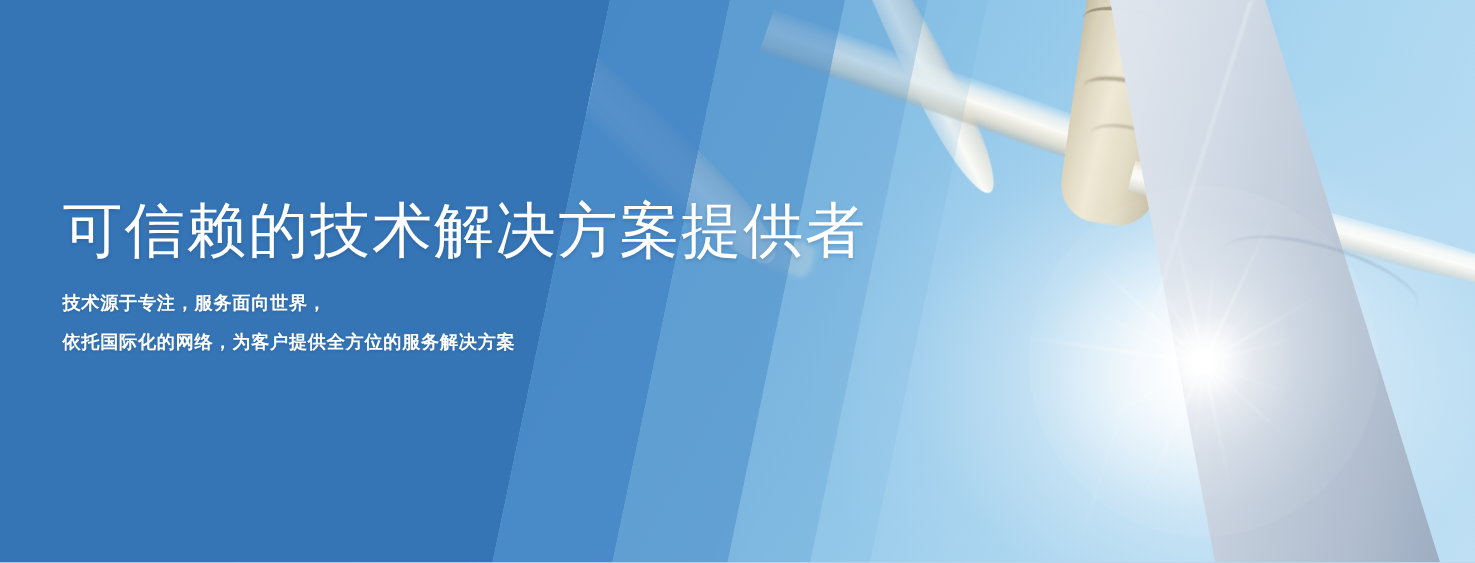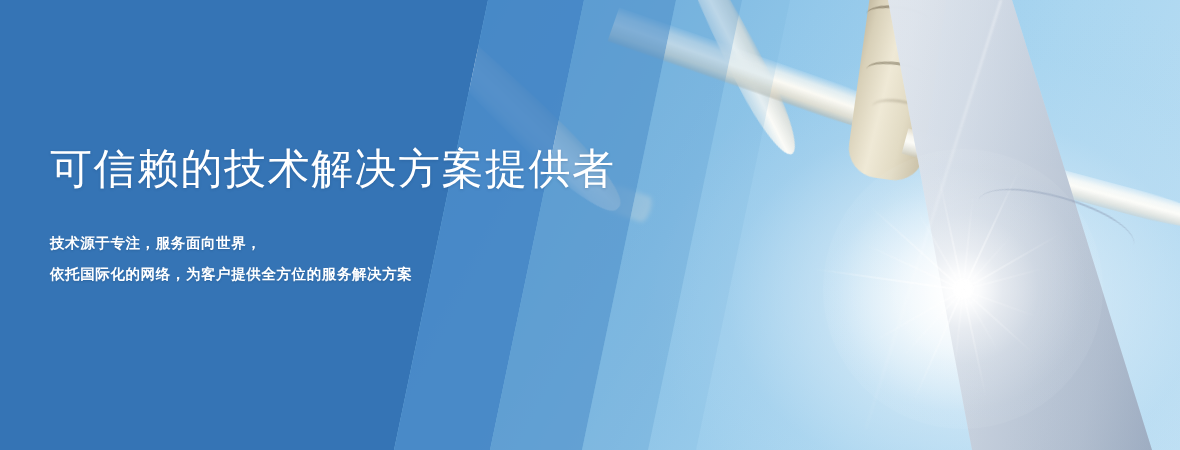--- a/index.html
+++ b/index.html
@@ -255,22 +255,22 @@
   .overlay-b4{
     position:absolute;top:0;left:0;
     width:1180px;height:450px;
     background:rgba(110,172,216,0.16);
     clip-path:polygon(742px 0, 790px 0, 696px 450px, 648px 450px);
   }
 
   
   .content{position:absolute;left:50px;top:0;width:700px;height:450px;}
   .headline{
-    position:absolute;top:148px;left:0;
-    font-size:42px;line-height:1;
+    position:absolute;top:162px;left:0;
+    font-size:48px;line-height:1;
     color:#ffffff;
     letter-spacing:1.5px;
     font-weight:400;
     white-space:nowrap;
     text-shadow:0 1px 3px rgba(22,60,100,0.22);
   }
   .sub{
     position:absolute;left:0;
     font-size:14.5px;line-height:1;
     color:#ffffff;

